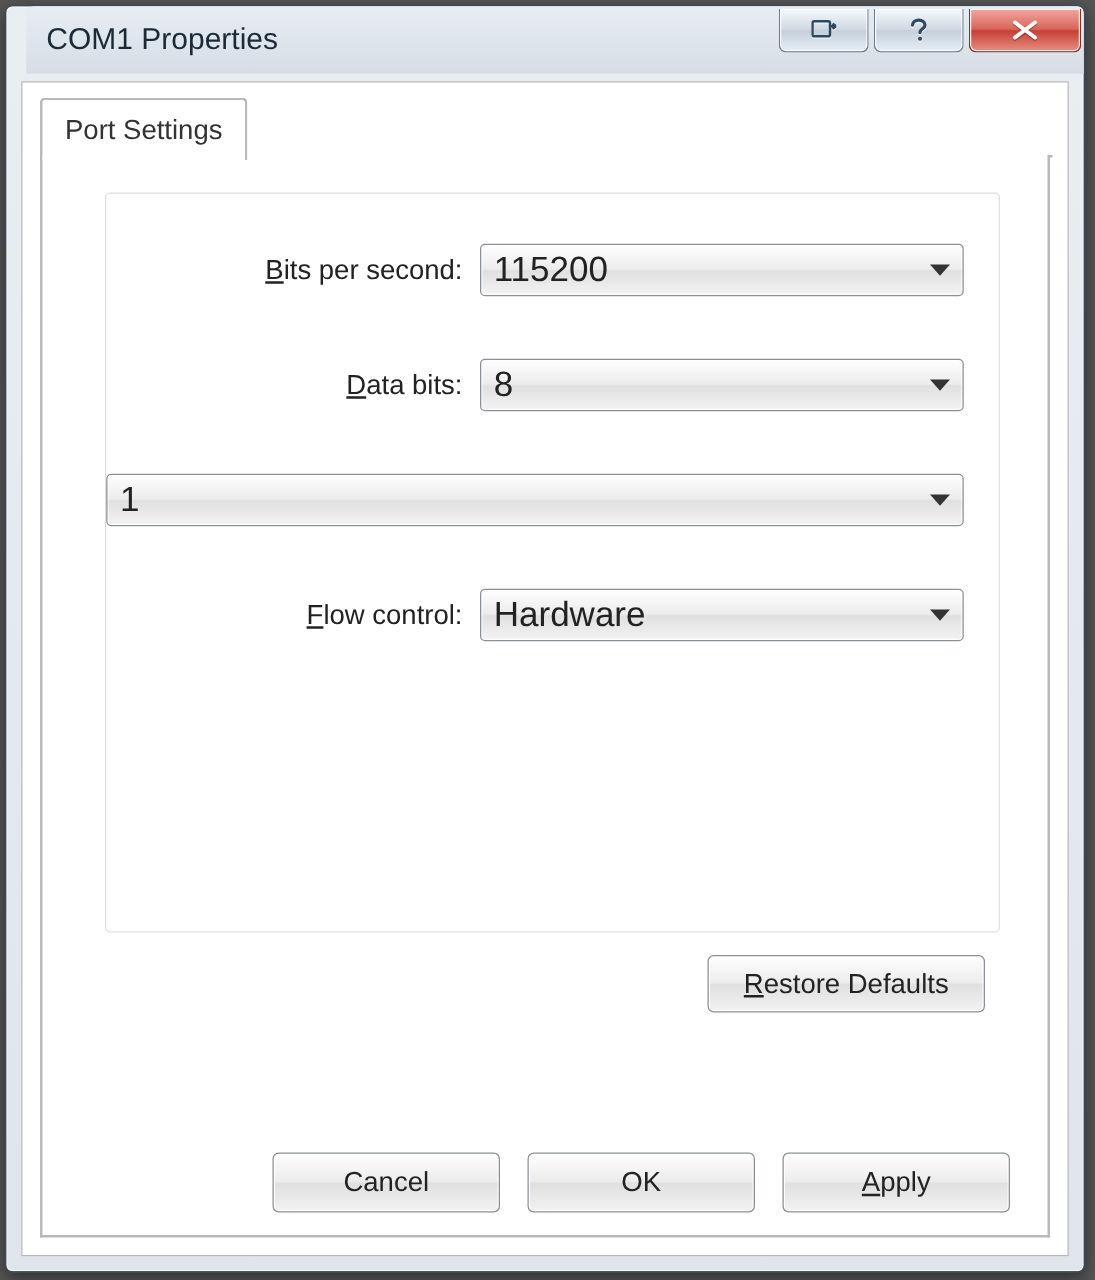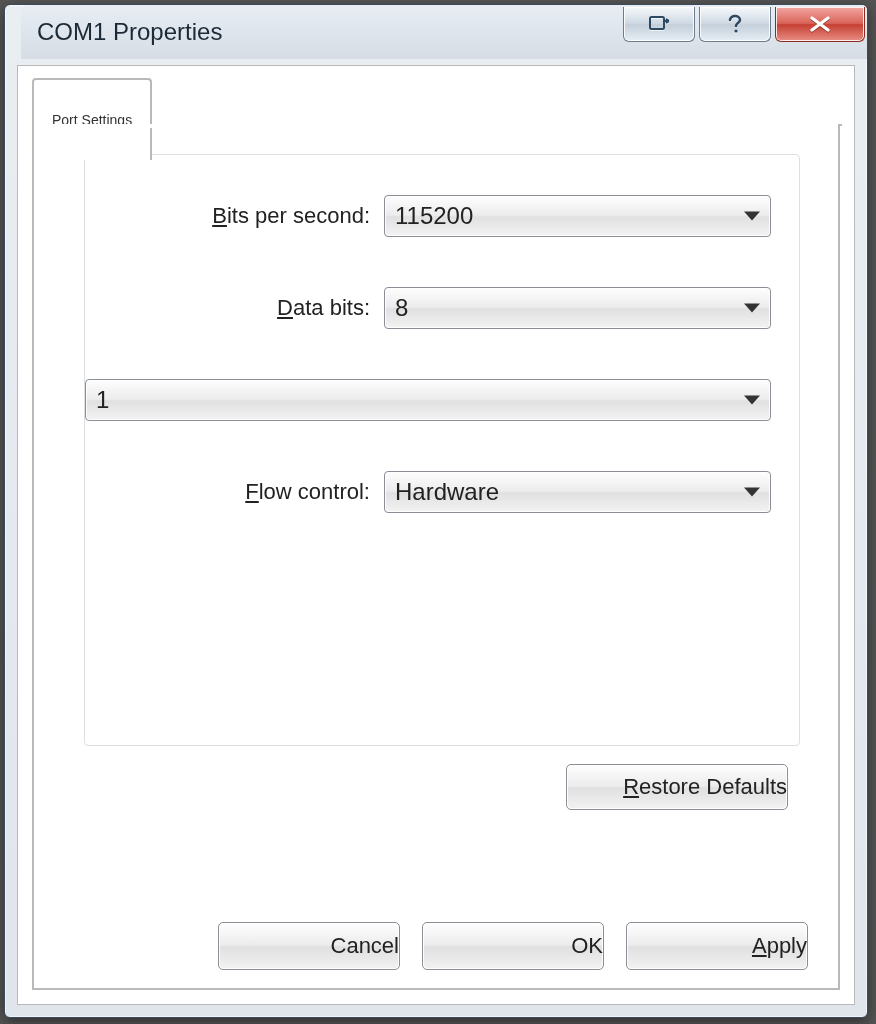--- a/index.html
+++ b/index.html
@@ -47,25 +47,25 @@
     position:absolute;left:12px;right:12px;top:60px;bottom:12px;
     border:1px solid #b8b8b8;
     background:#fff;
   }
   
   .tabstrip{
     position:relative;height:58px;margin:12px 12px 0 14px;
   }
   .tab{
     position:absolute;left:0;top:0;
-    height:48px;padding:16px 18px;
+    height:48px;padding:0 18px;
     border:2px solid #b9b9b9;border-bottom:none;
     border-top-left-radius:4px;border-top-right-radius:4px;
     background:#fff;
-    display:flex;align-items:center;font-size:14px;color:#333;z-index:2;
+    display:flex;align-items:center;font-size:22px;color:#333;z-index:2;
   }
   .tab-underline{
     position:absolute;left:0;right:0;bottom:10px;height:2px;background:#b9b9b9;
   }
   .tab-mask{
     position:absolute;left:2px;bottom:8px;height:4px;background:#fff;z-index:3;
   }
   .tab-body{
     position:absolute;left:14px;right:14px;top:58px;bottom:14px;
     border:2px solid #b9b9b9;border-top:none;background:#fff;
@@ -84,37 +84,37 @@
   }
   .row .lbl{
     width:285px;text-align:right;font-size:22px;color:#222;
   }
   .lbl .ul{text-decoration:underline;}
   .combo{
     flex:1;height:40px;position:relative;
     border:1px solid #8a8f95;border-radius:4px;
     background:linear-gradient(#fefefe,#ececec 48%,#e0e0e0 52%,#f3f3f3);
     display:flex;align-items:center;padding:0 40px 0 10px;
-    font-size:24px;color:#222;
+    font-size:28px;color:#222;
     box-shadow:0 0 0 1px rgba(255,255,255,.85) inset;
   }
   .combo .arrow{
     position:absolute;right:10px;top:50%;transform:translateY(-50%);
     width:0;height:0;border-left:8px solid transparent;border-right:8px solid transparent;border-top:9px solid #333;
   }
 
   .restore{
     position:absolute;right:50px;top:640px;
     width:220px;height:44px;
   }
   .btn{
     border:1px solid #8a8f95;border-radius:5px;
     background:linear-gradient(#fefefe,#ececec 48%,#e0e0e0 52%,#f2f2f2);
     font-size:22px;color:#222;
-    display:flex;align-items:center;justify-content:flex-end;
+    display:flex;align-items:center;justify-content:center;
     box-shadow:0 0 0 1px rgba(255,255,255,.9) inset;
   }
   .btn .ul{text-decoration:underline;}
 
   .footer{
     position:absolute;left:0;right:0;bottom:18px;
     display:flex;justify-content:flex-end;gap:22px;padding-right:30px;
   }
   .footer .btn{width:180px;height:46px;}
 </style>

